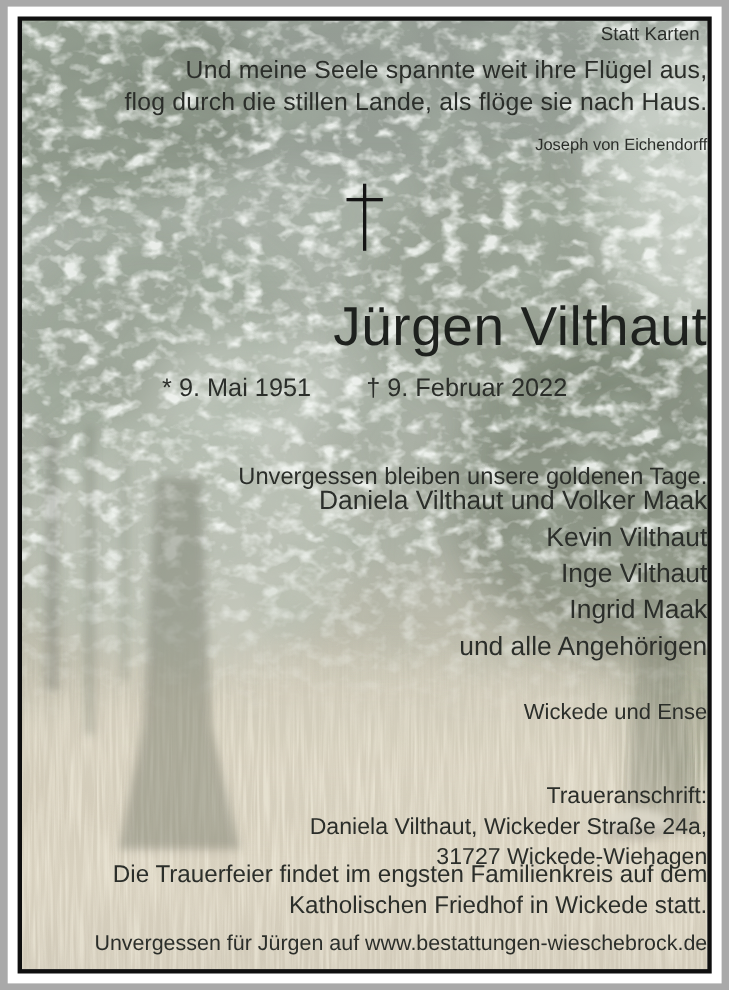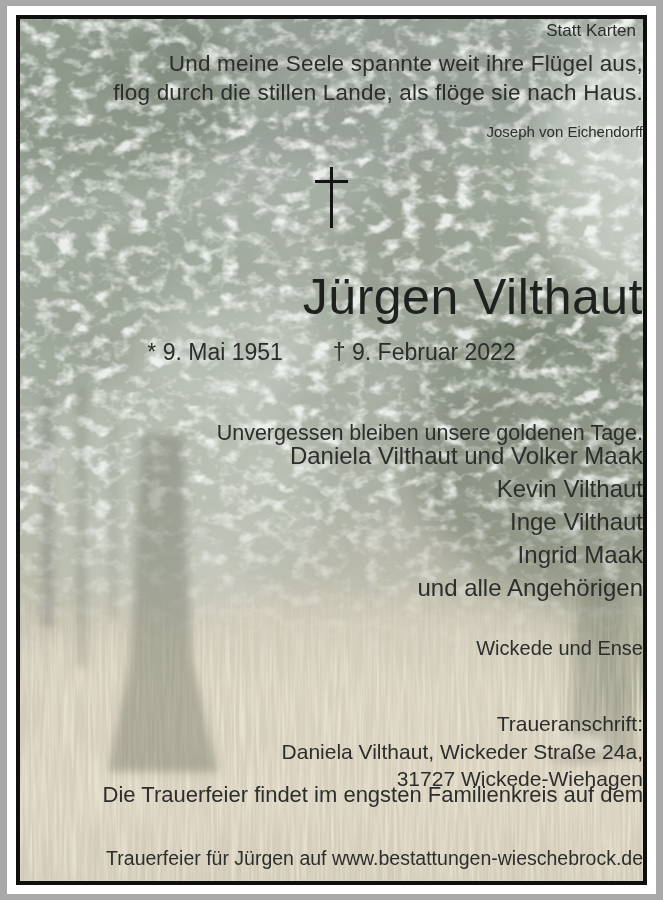--- a/index.html
+++ b/index.html
@@ -153,17 +153,18 @@
     <div class="txt places">Wickede und Ense</div>
 
     <div class="txt address">
       <div>Traueranschrift:</div>
       <div>Daniela Vilthaut, Wickeder Straße 24a,</div>
       <div>31727 Wickede-Wiehagen</div>
     </div>
 
     <div class="txt funeral">
       <div>Die Trauerfeier findet im engsten Familienkreis auf dem</div>
+      <div>Katholischen Friedhof in Wickede statt.</div>
     </div>
 
-    <div class="txt portal">Trauerfeier für Jürgen auf www.bestattungen-wieschebrock.de</div>
+    <div class="txt portal">Unvergessen für Jürgen auf www.bestattungen-wieschebrock.de</div>
   </div>
 </div>
 
 </body></html>

